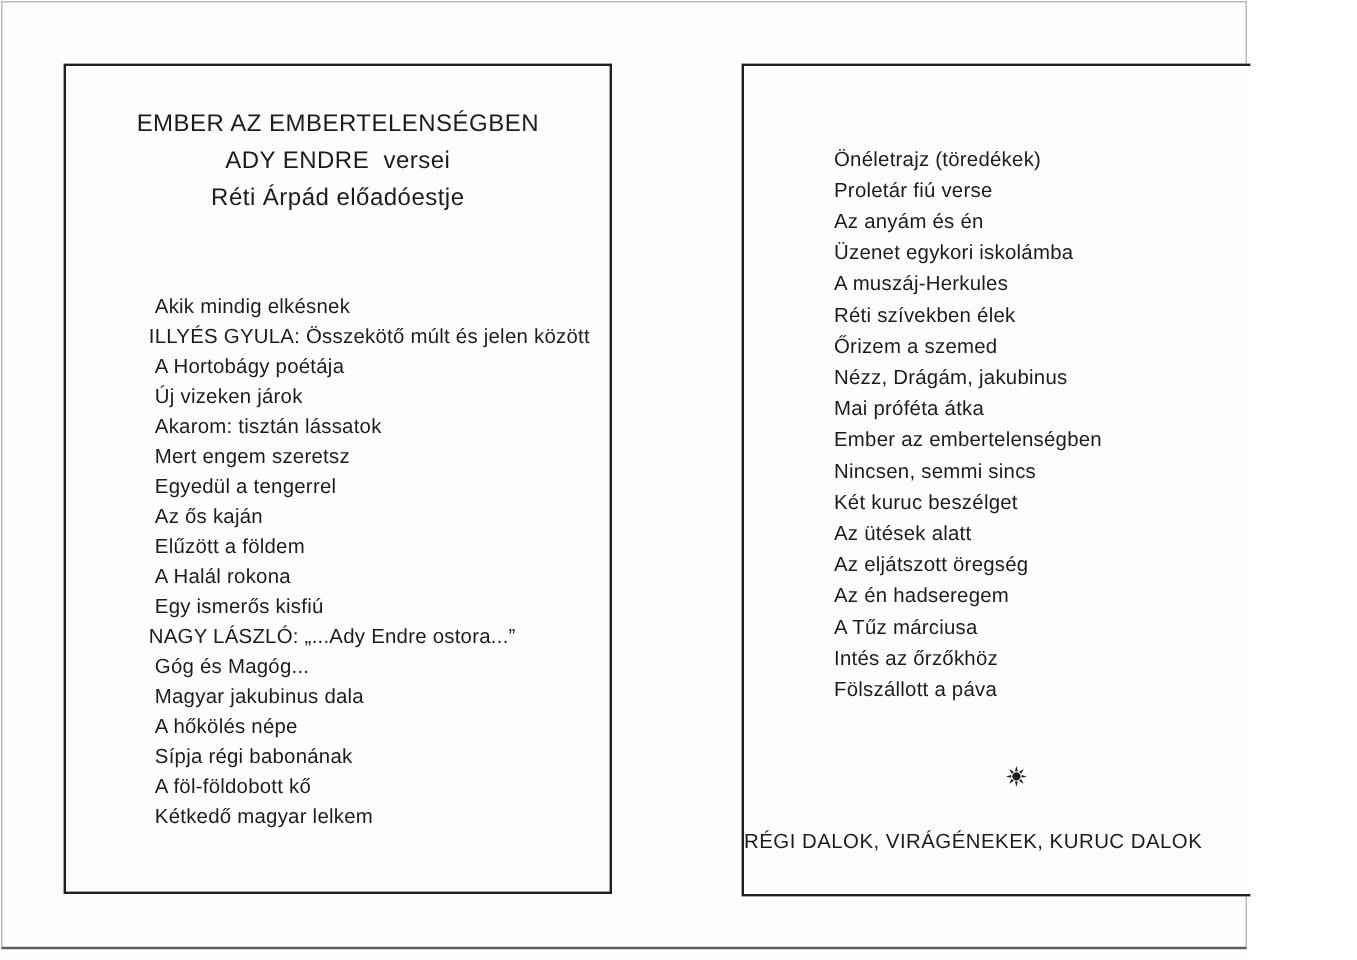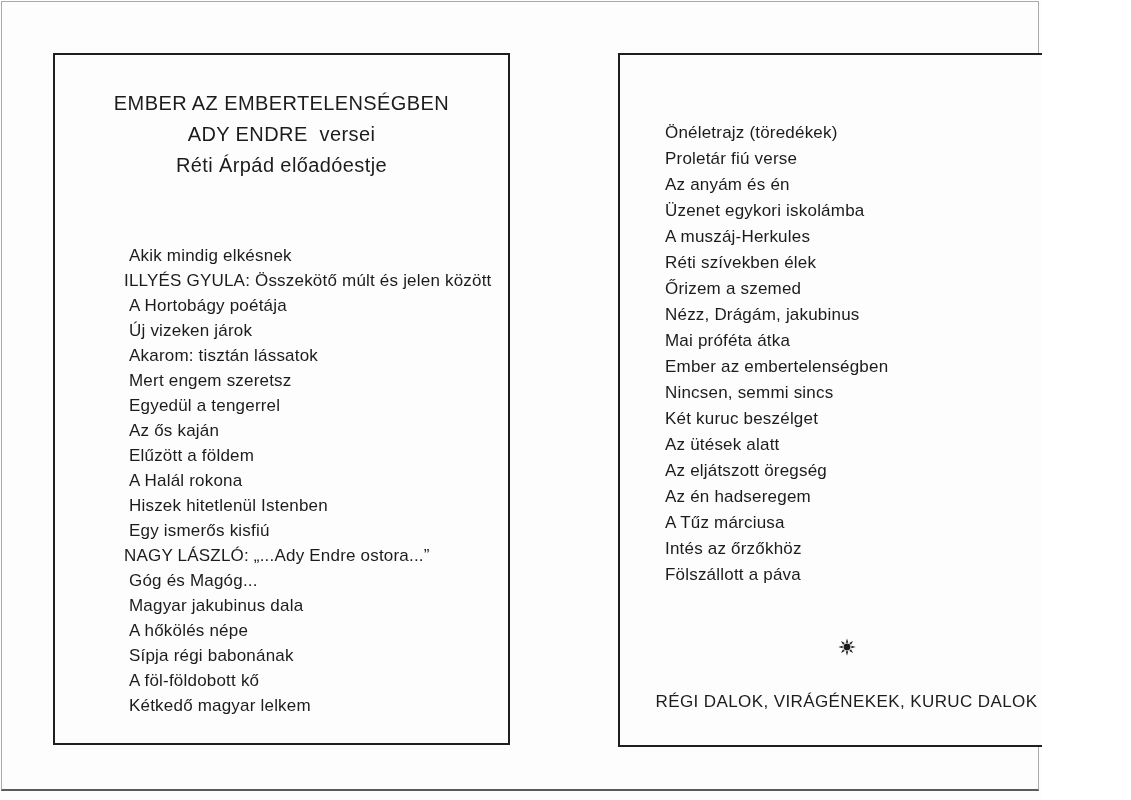--- a/index.html
+++ b/index.html
@@ -60,38 +60,38 @@
   .plist-right { top: 65px; }
 
   .item {
     display: block;
     font-size: 17px;
     letter-spacing: 0.2px;
     white-space: pre;
   }
   .plist-left  .item { line-height: 25px; padding-left: 74px; }
   .plist-left  .item.outdent { padding-left: 69px; }
-  .plist-right .item { line-height: 26px; padding-left: 45px; }
+  .plist-right .item { line-height: 26px; padding-left: 75px; }
 
   .star-row {
     position: absolute;
     top: 583px;
     left: 0;
     width: 100%;
     text-align: center;
     line-height: 0;
   }
   .star-row svg { display: inline-block; }
 
   .footer-line {
     position: absolute;
     top: 637px;
     left: 0;
     width: 100%;
-    text-align: center;
+    text-align: left;
     font-size: 17px;
     letter-spacing: 0.4px;
     white-space: pre;
   }
 </style>
 </head>
 <body>
 
 <div class="canvas">
   <div class="scan-frame"></div>
@@ -106,21 +106,20 @@
       <span class="item">Akik mindig elkésnek</span>
       <span class="item outdent">ILLYÉS GYULA: Összekötő múlt és jelen között</span>
       <span class="item">A Hortobágy poétája</span>
       <span class="item">Új vizeken járok</span>
       <span class="item">Akarom: tisztán lássatok</span>
       <span class="item">Mert engem szeretsz</span>
       <span class="item">Egyedül a tengerrel</span>
       <span class="item">Az ős kaján</span>
       <span class="item">Elűzött a földem</span>
       <span class="item">A Halál rokona</span>
-      <span class="item">Hiszek hitetlenül Istenben</span>
       <span class="item">Egy ismerős kisfiú</span>
       <span class="item outdent">NAGY LÁSZLÓ: „...Ady Endre ostora...”</span>
       <span class="item">Góg és Magóg...</span>
       <span class="item">Magyar jakubinus dala</span>
       <span class="item">A hőkölés népe</span>
       <span class="item">Sípja régi babonának</span>
       <span class="item">A föl-földobott kő</span>
       <span class="item">Kétkedő magyar lelkem</span>
     </div>
   </div>

